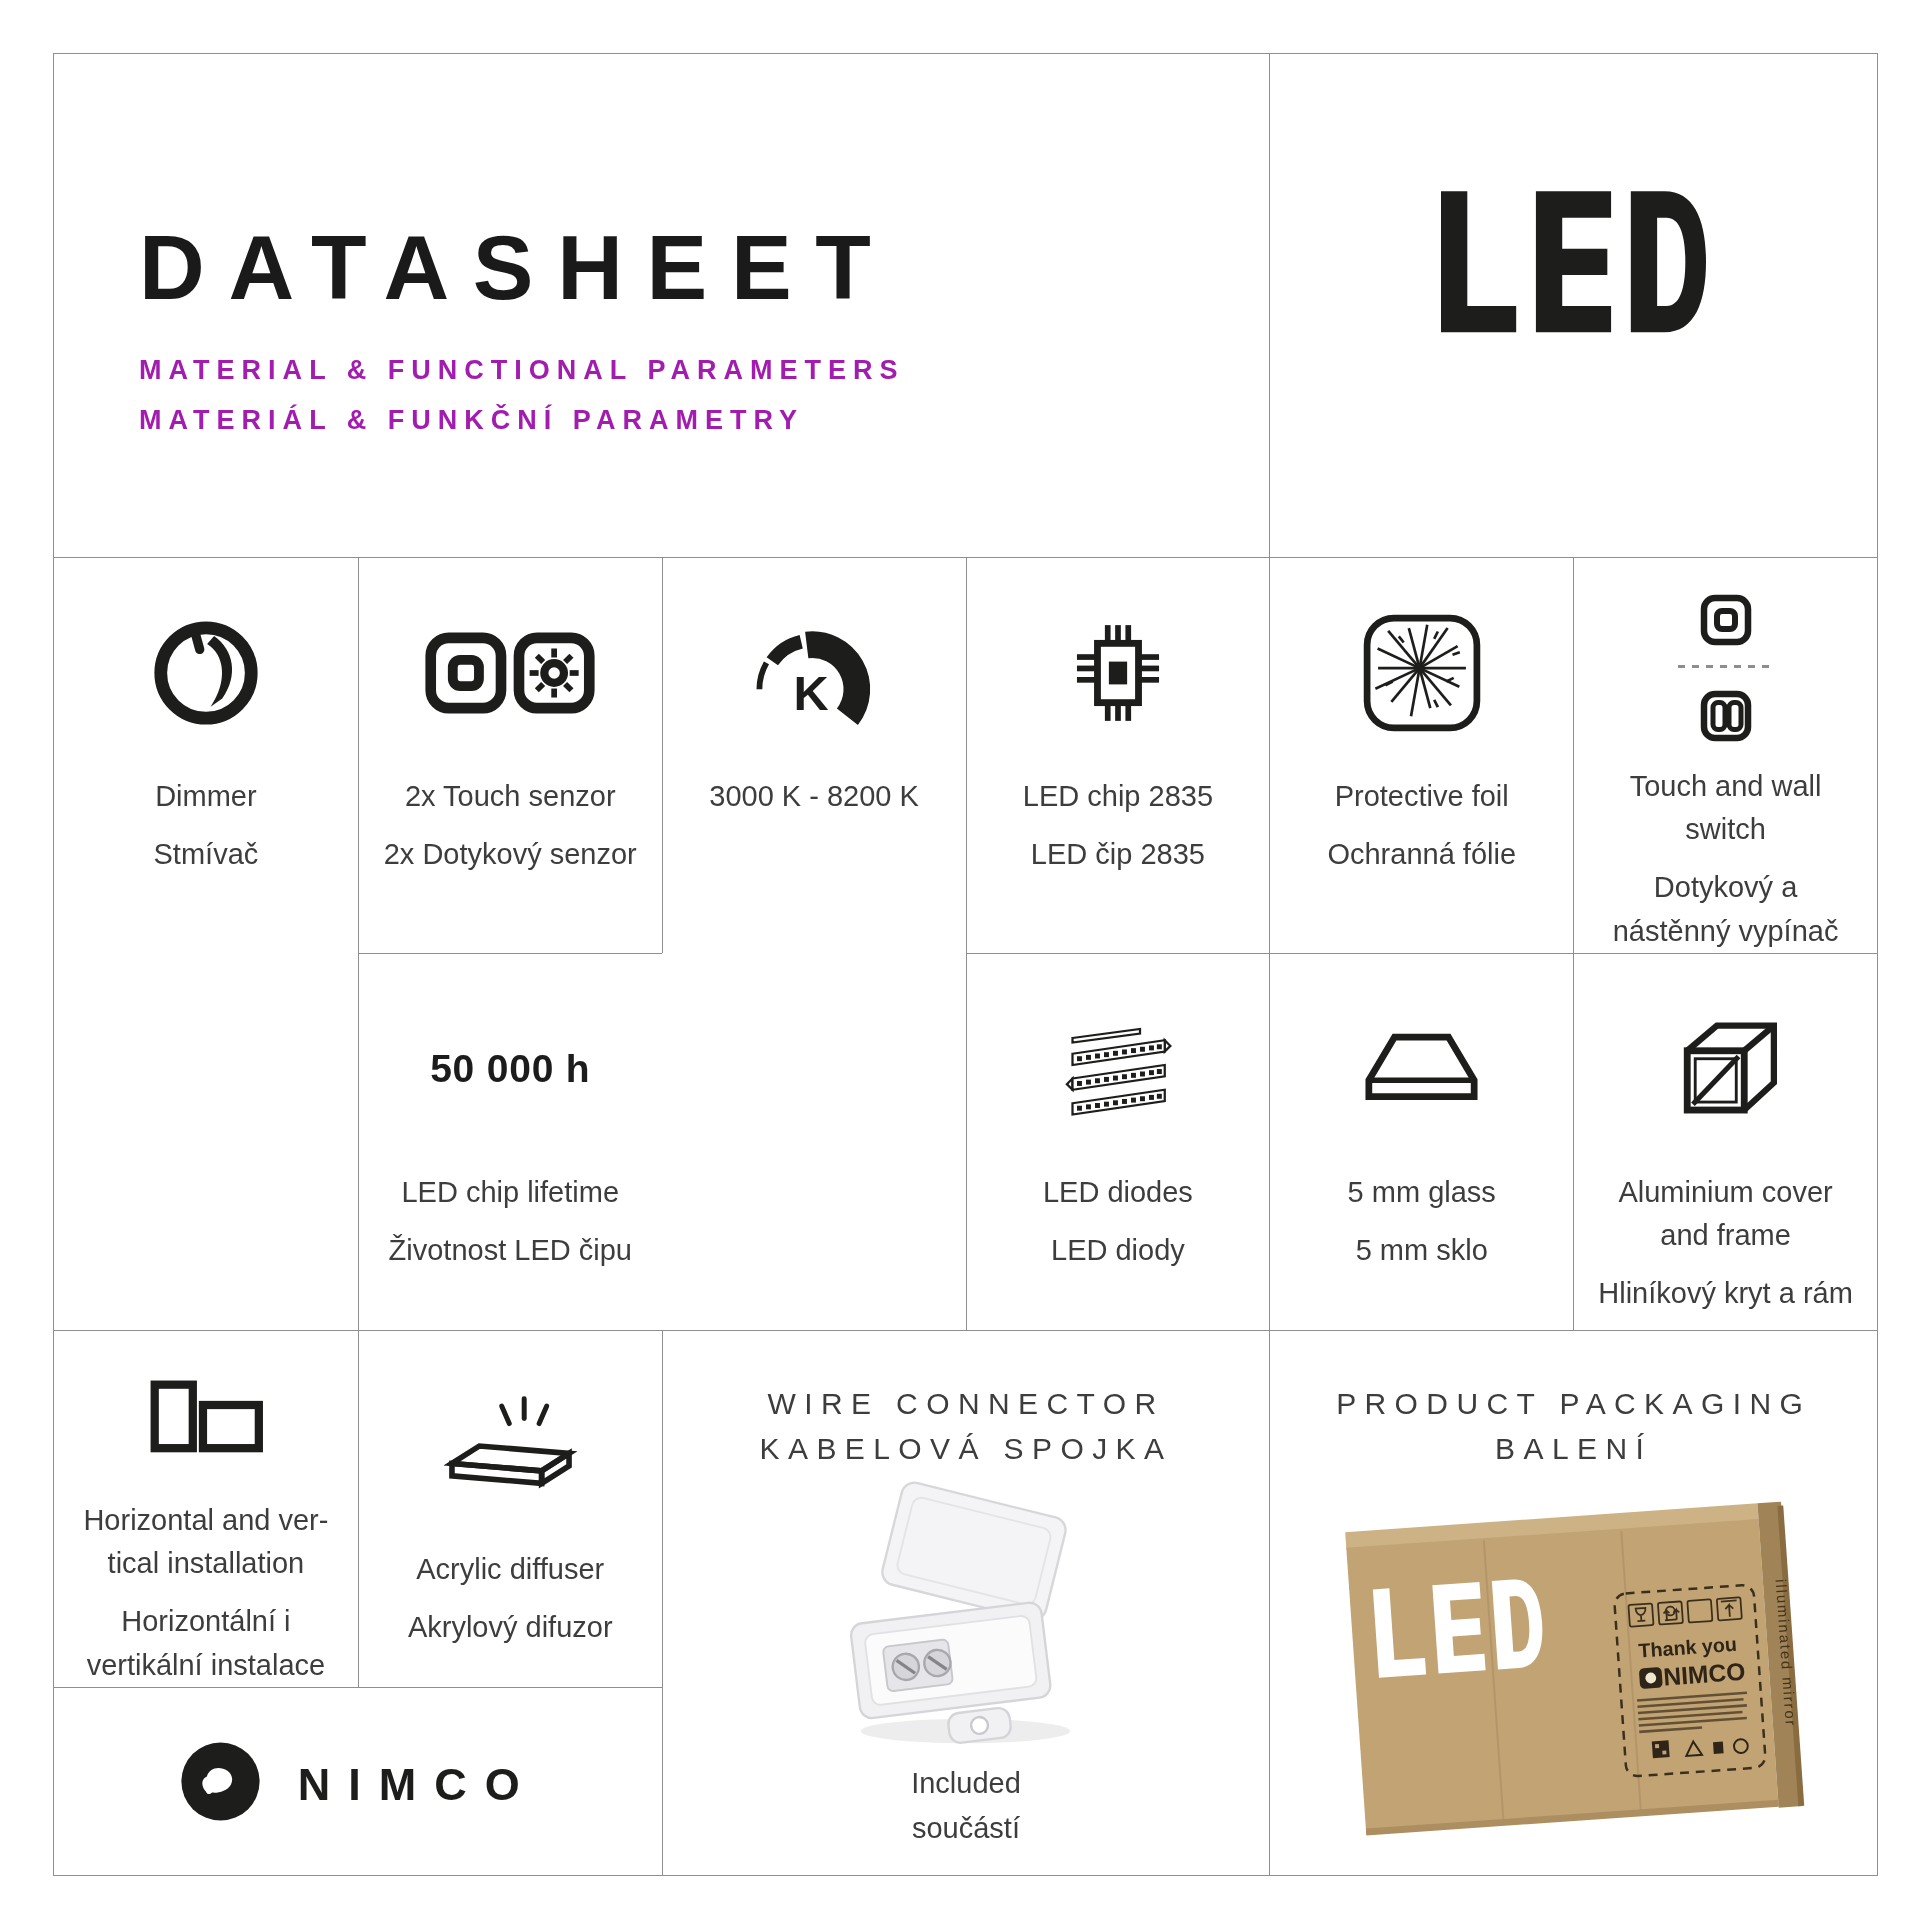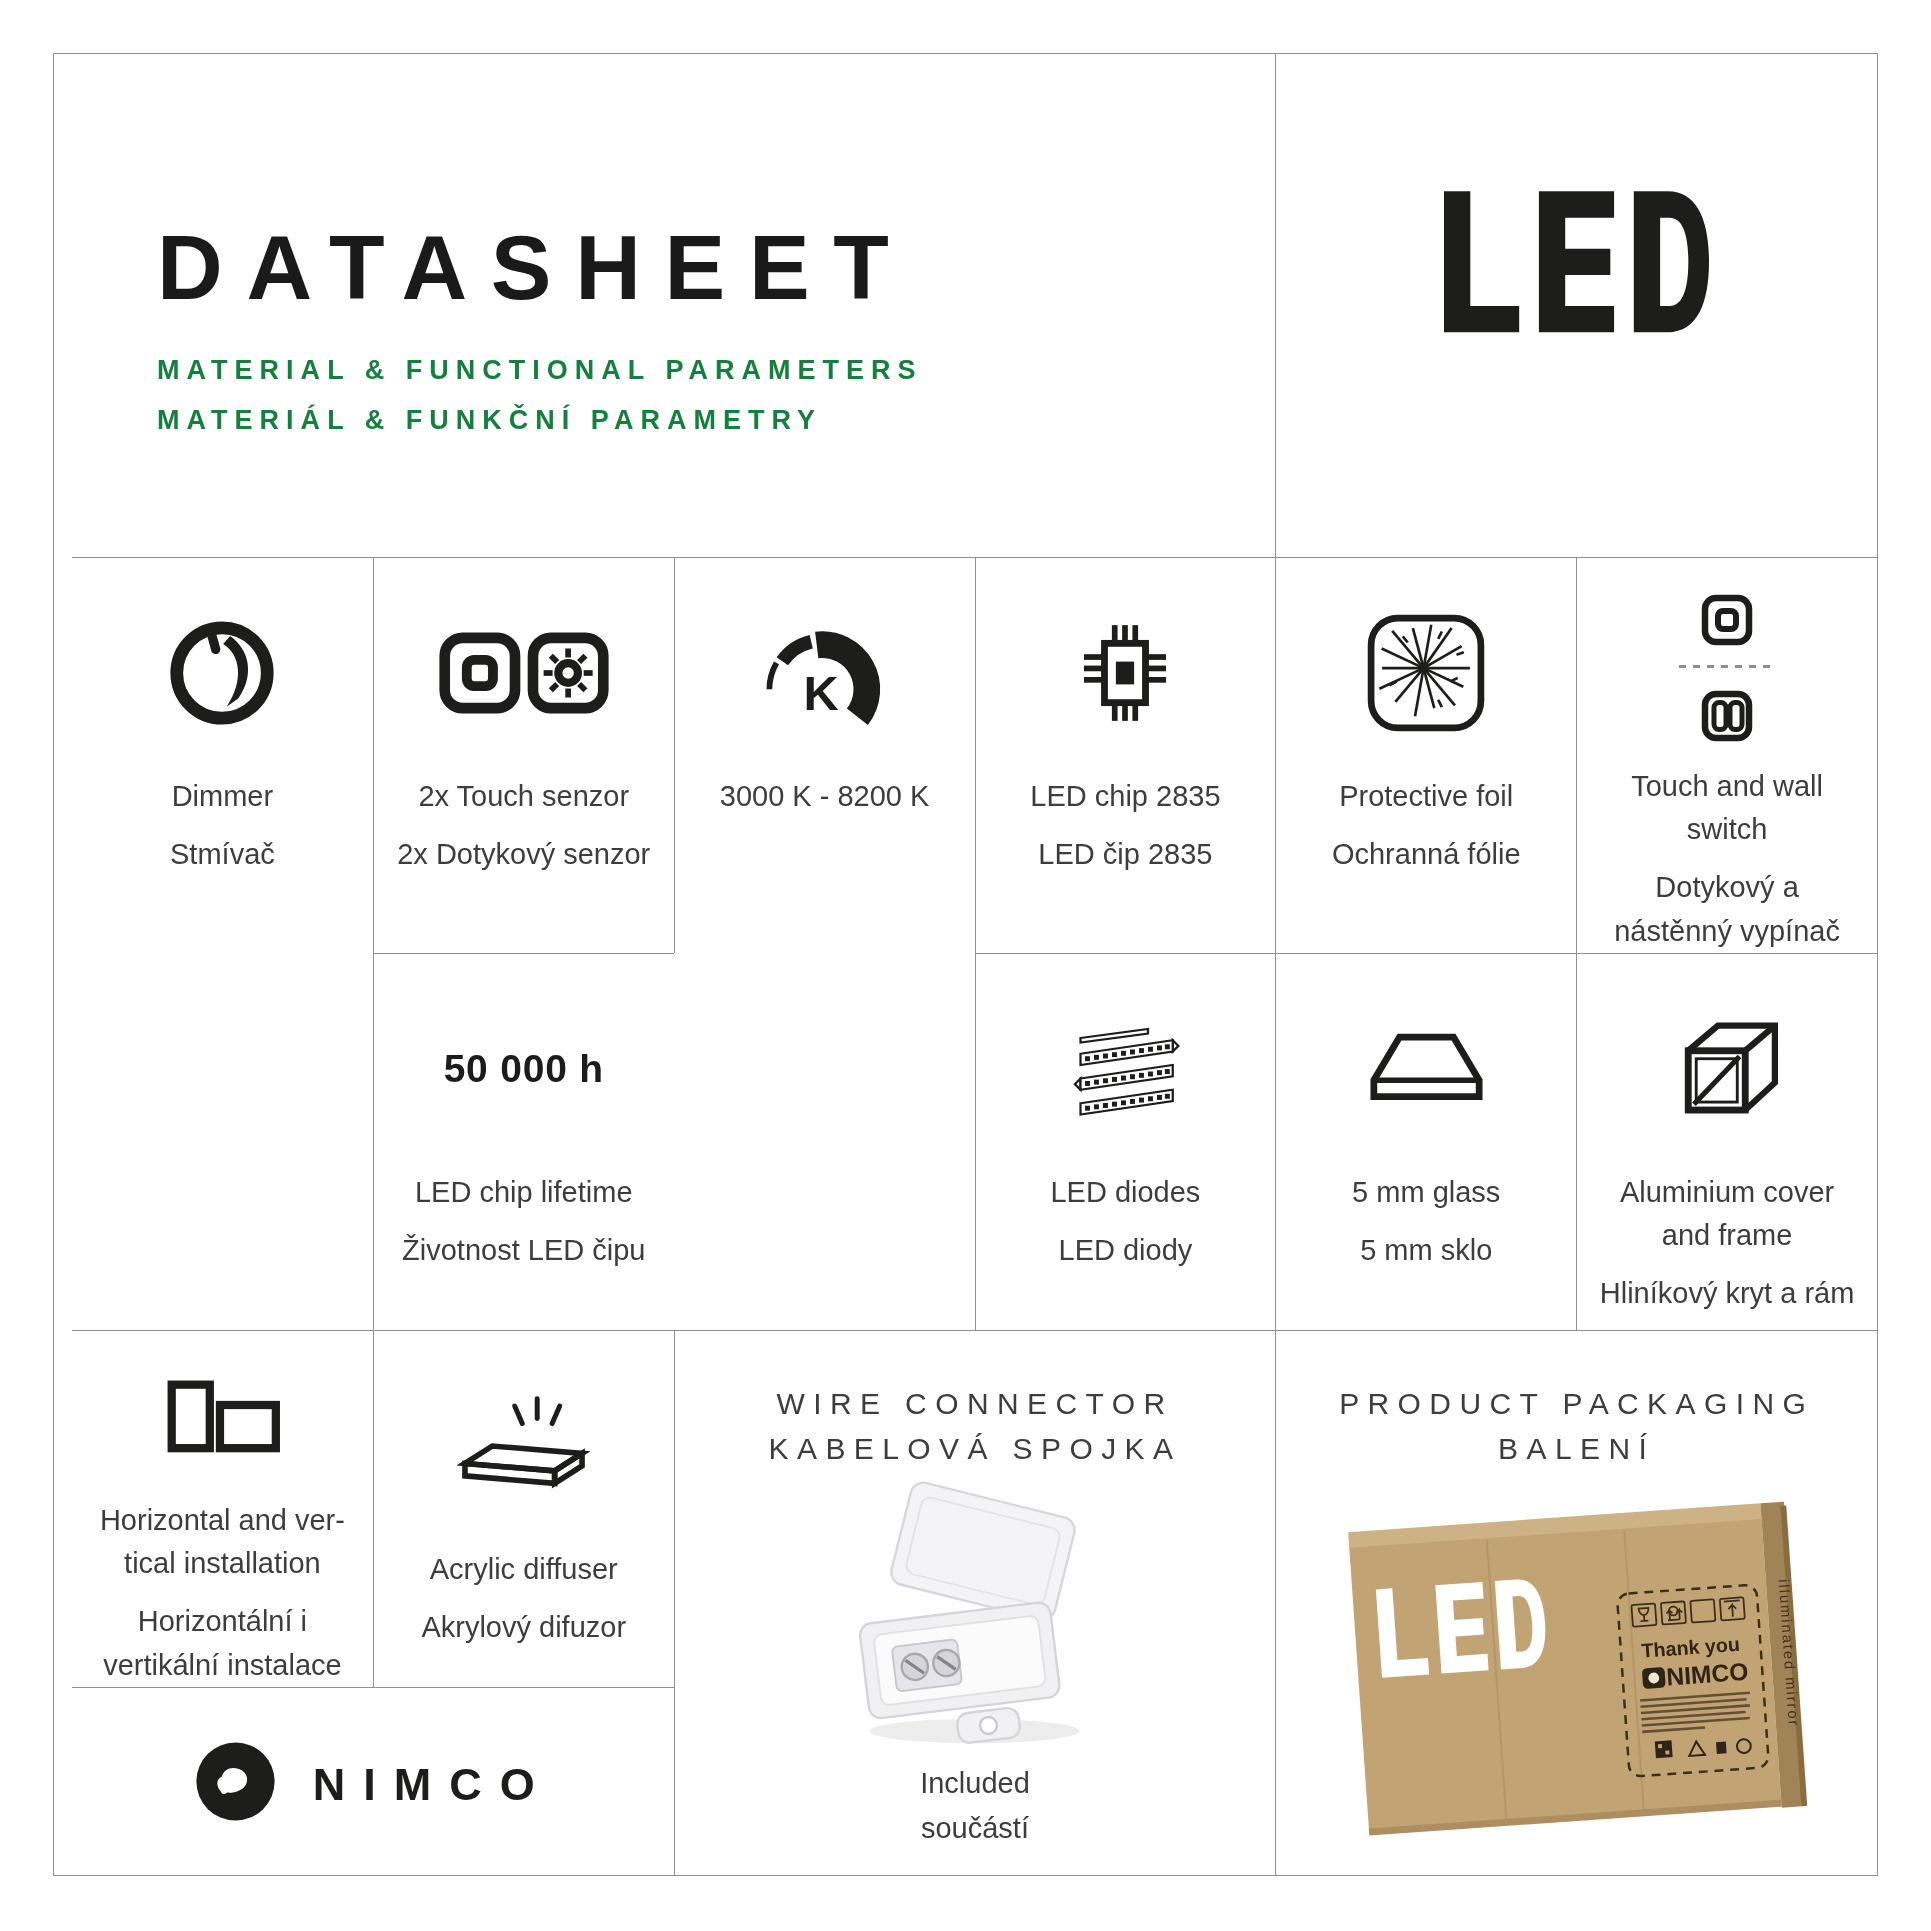--- a/index.html
+++ b/index.html
@@ -5,29 +5,28 @@
   * { box-sizing: border-box; margin: 0; padding: 0; }
   html,body { width:1931px; height:1931px; background:#ffffff; }
   body { font-family:"Liberation Sans", sans-serif; color:#3d3d3d; position:relative; }
 
   .sheet{
     position:absolute; left:53px; top:53px; width:1825px; height:1823px;
     border:1.9px solid #8f8f8f; background:#fff;
     display:grid;
     grid-template-columns:repeat(6,1fr);
     grid-template-rows:503px 396px 377px 357px auto;
-    padding-left:18px;
   }
   .c{ border-left:1.9px solid #8f8f8f; border-top:1.9px solid #8f8f8f; overflow:hidden; }
   .nl{ border-left:none; } .nt{ border-top:none; }
 
   
   .h-left{ padding:162px 0 0 85px; }
   .title{ font-size:91px; font-weight:700; letter-spacing:.26em; color:#1a1a1a; white-space:nowrap; }
-  .subtitle{ font-size:27px; font-weight:700; letter-spacing:.26em; color:#15803d; margin-top:35px; white-space:nowrap; }
+  .subtitle{ font-size:27px; font-weight:700; letter-spacing:.26em; color:#a21caf; margin-top:35px; white-space:nowrap; }
   .subtitle.cs{ margin-top:19.3px; }
   .h-right{ display:flex; justify-content:center; align-items:flex-start; padding-top:137px; }
 
   
   .icell{ display:flex; flex-direction:column; align-items:center; text-align:center; padding:27px 9.7px 0 9.7px; }
   .iconbox{ height:176px; display:flex; align-items:center; justify-content:center; }
   .lbl{ font-size:29px; line-height:1.5; color:#3d3d3d; margin-top:13.5px; }
   .lg + .lg{ margin-top:14.5px; }
   .big-val{ font-size:39px; font-weight:800; letter-spacing:.02em; color:#1c1c1c; }
 

